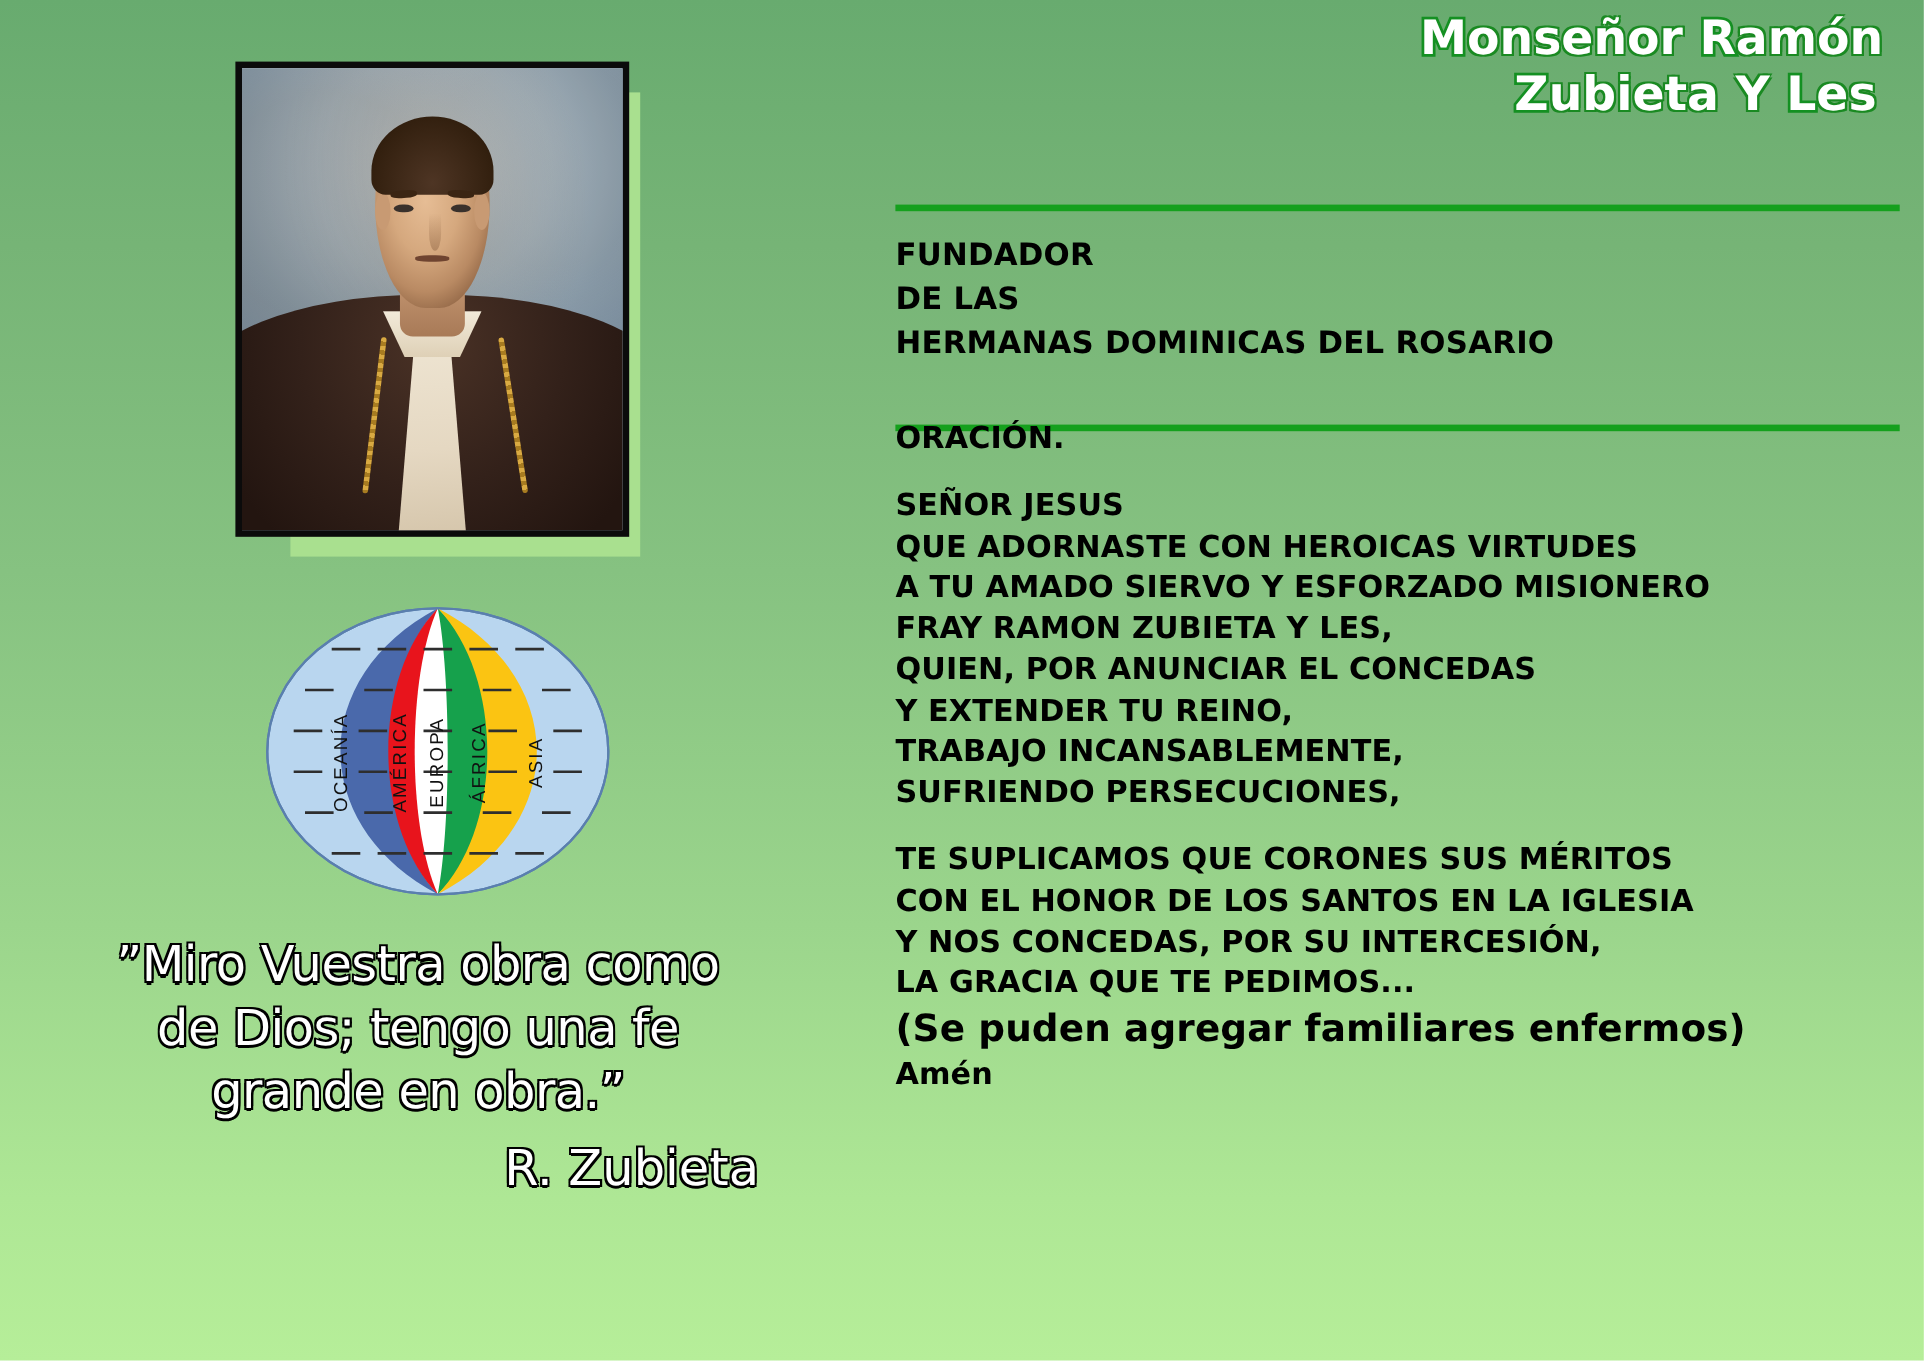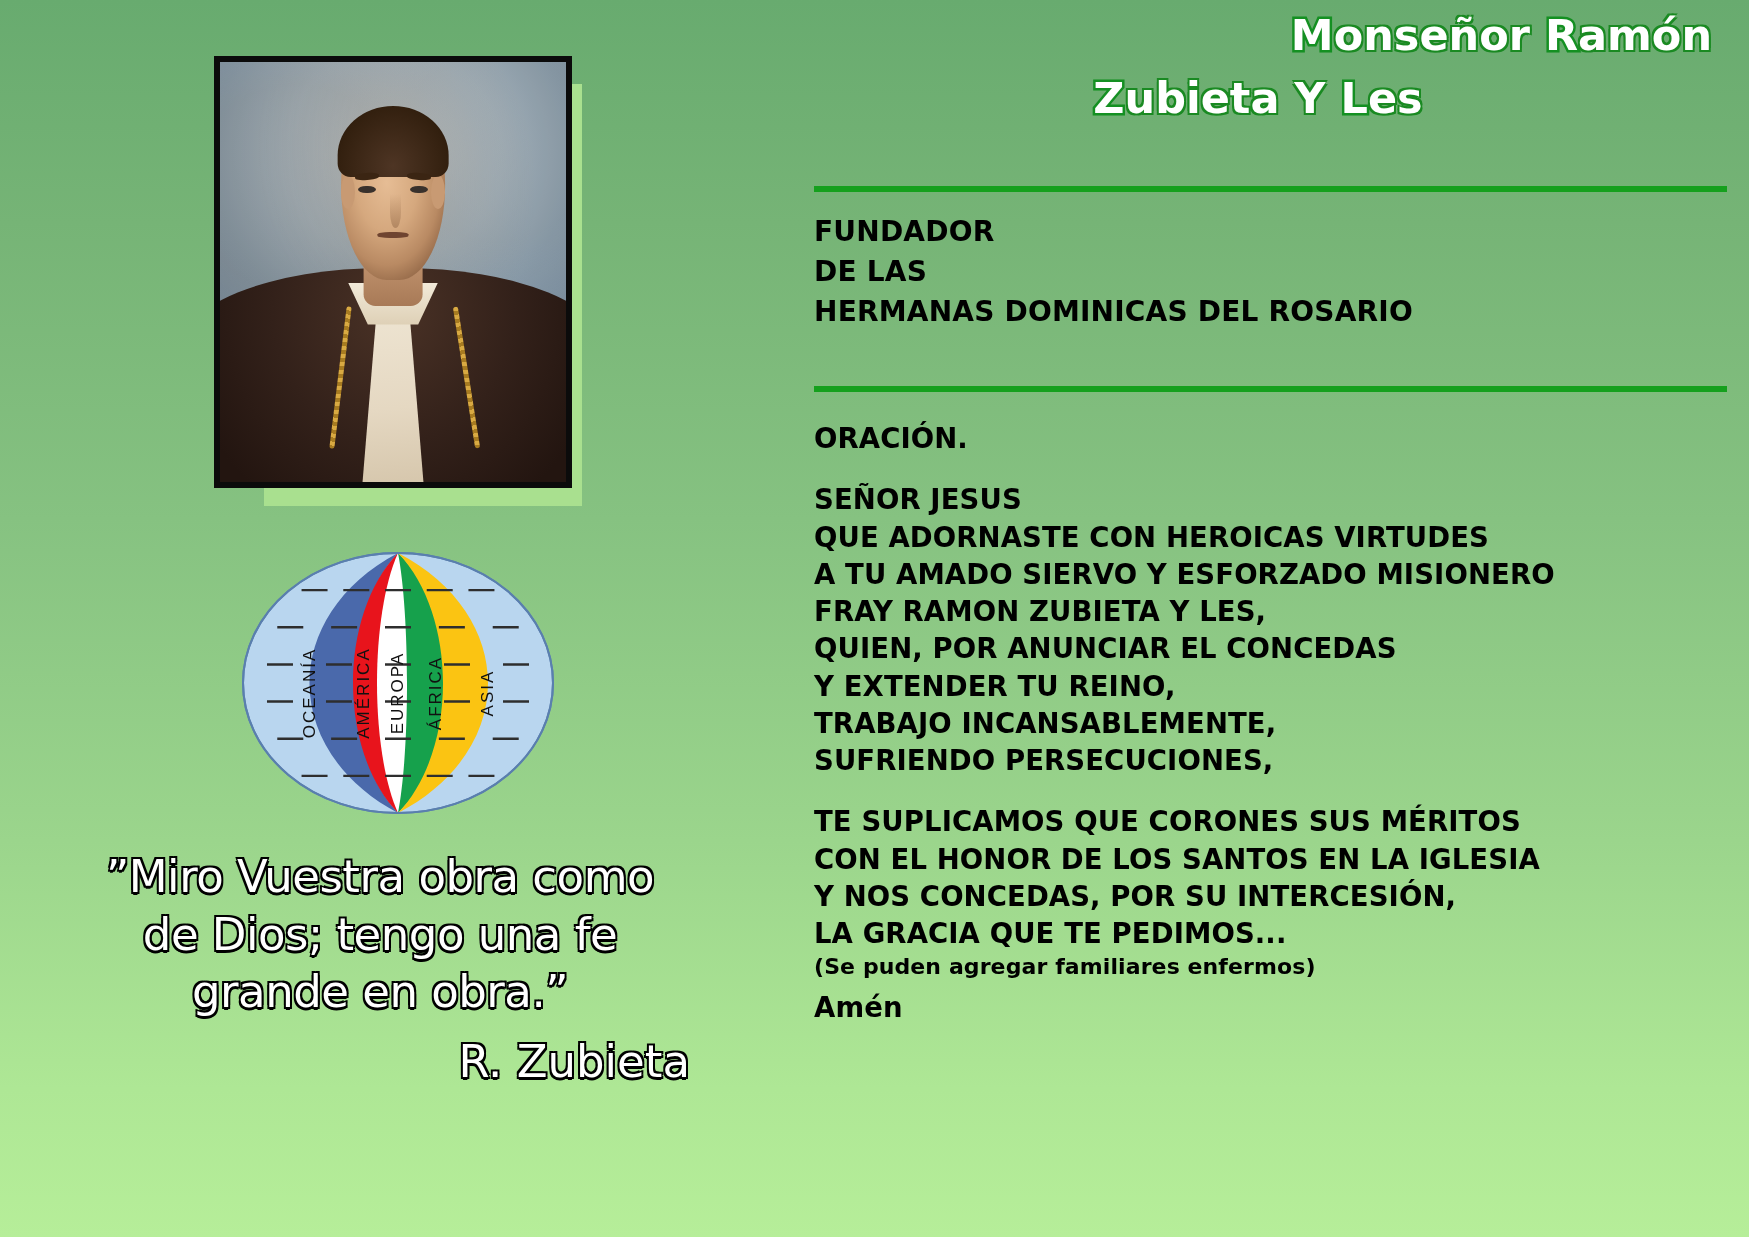--- a/index.html
+++ b/index.html
@@ -174,21 +174,21 @@
       -2px -2px 0 #1a8a22, 2px -2px 0 #1a8a22,
       -2px 2px 0 #1a8a22, 2px 2px 0 #1a8a22,
       0 0 1px #1a8a22;
   }
   .cap {
     color:#ffffff;
     -webkit-text-stroke:5px #149022;
     paint-order:stroke fill;
     text-shadow:none;
   }
-  #title-line2 { padding-right:6px; margin-top:16px;text-align:center; }
+  #title-line2 { padding-right:6px; margin-top:4px; }
 
   .rule {
     position:absolute; left:24px; width:913px; height:6px;
     background:#15a01d;
   }
   #rule-top { top:186px; }
   #rule-mid { top:386px; }
 
   #founder-block {
     position:absolute; left:24px; top:212px; width:920px;
@@ -196,33 +196,33 @@
   .founder-line {
     font-family:"DejaVu Sans", sans-serif;
     font-size:28px; font-weight:bold;
     line-height:1.42;
     color:#000;
     letter-spacing:.2px;
     white-space:nowrap;
   }
 
   #prayer-block {
-    position:absolute; left:24px; top:420px; width:930px;
+    position:absolute; left:24px; top:380px; width:930px;
   }
   .prayer-line {
     font-family:"DejaVu Sans", sans-serif;
     font-size:27.5px; font-weight:bold;
     line-height:1.355;
     color:#000;
     letter-spacing:.1px;
     white-space:nowrap;
     min-height:37px;
   }
   .prayer-line.spacer { min-height:24px; line-height:24px; }
-  .prayer-line.note { font-size:22px; }
+  .prayer-line.note { font-size:34px; }
 </style>
 </head>
 <body>
 
 <div id="card">
 
   <div id="left-col">
 
     <div id="photo-shadow"></div>
 

